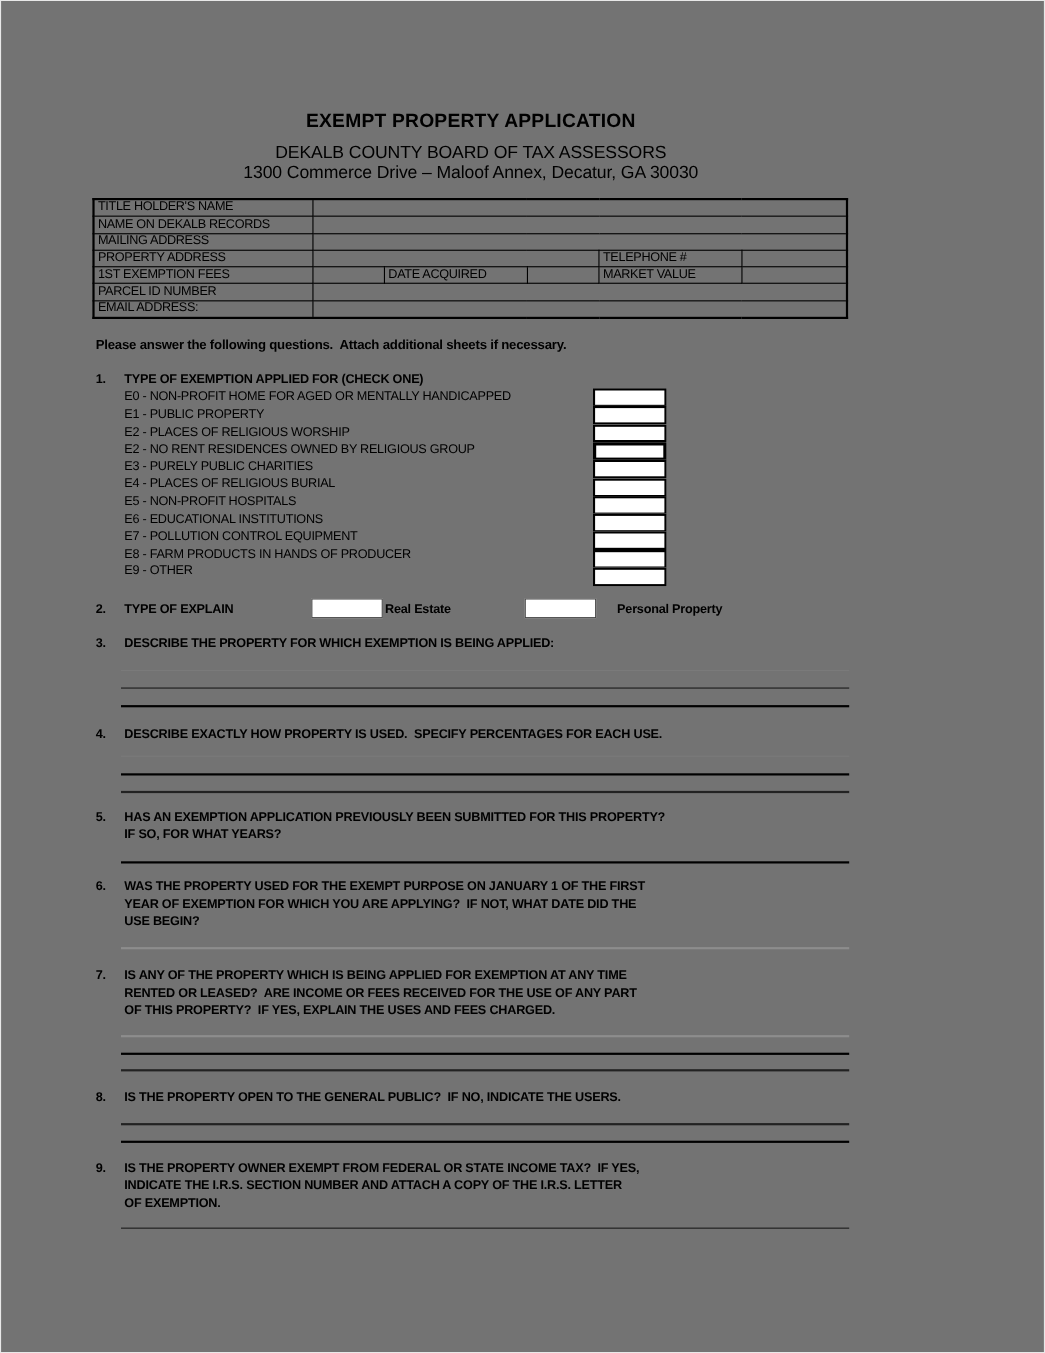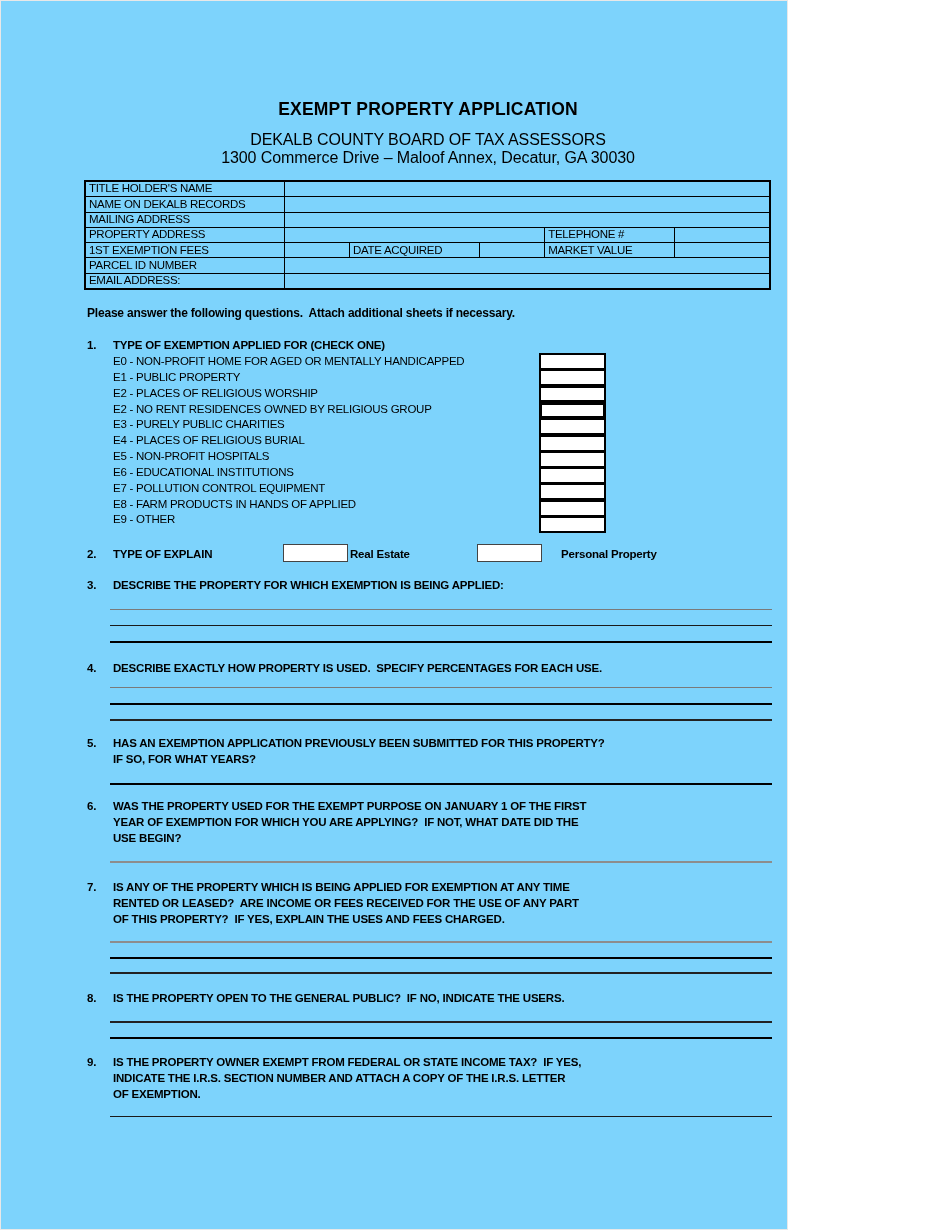--- a/index.html
+++ b/index.html
@@ -1,17 +1,17 @@
 <!DOCTYPE html>
 <html><head>
 <meta charset="utf-8">
 <style>
   html,body{margin:0;padding:0;background:#fff;}
   .page{
-    position:relative;width:788px;height:1230px;background:#7dd3fc;
+    position:relative;width:950px;height:1230px;background:#737373;
     font-family:"Liberation Sans","DejaVu Sans",sans-serif;color:#000;
     overflow:hidden;box-shadow:inset 0 0 0 1px #e8e8e8;
   }
   .abs{position:absolute;}
   .hdr-center{left:85px;width:686px;text-align:center;}
   .title{top:99px;font-size:17.5px;font-weight:bold;letter-spacing:0.2px;}
   .sub{font-size:16px;letter-spacing:-0.1px;}
   .sub1{top:131px;}
   .sub2{top:149px;}
 
@@ -114,21 +114,21 @@
   <div class="abs opts">
     <div class="opt">E0 - NON-PROFIT HOME FOR AGED OR MENTALLY HANDICAPPED</div>
     <div class="opt">E1 - PUBLIC PROPERTY</div>
     <div class="opt">E2 - PLACES OF RELIGIOUS WORSHIP</div>
     <div class="opt">E2 - NO RENT RESIDENCES OWNED BY RELIGIOUS GROUP</div>
     <div class="opt">E3 - PURELY PUBLIC CHARITIES</div>
     <div class="opt">E4 - PLACES OF RELIGIOUS BURIAL</div>
     <div class="opt">E5 - NON-PROFIT HOSPITALS</div>
     <div class="opt">E6 - EDUCATIONAL INSTITUTIONS</div>
     <div class="opt">E7 - POLLUTION CONTROL EQUIPMENT</div>
-    <div class="opt">E8 - FARM PRODUCTS IN HANDS OF APPLIED</div>
+    <div class="opt">E8 - FARM PRODUCTS IN HANDS OF PRODUCER</div>
     <div class="opt">E9 - OTHER</div>
   </div>
   <div class="abs cbstack">
     <div class="cb"></div>
     <div class="cb"></div>
     <div class="cb"></div>
     <div class="cb heavy"></div>
     <div class="cb"></div>
     <div class="cb"></div>
     <div class="cb"></div>

